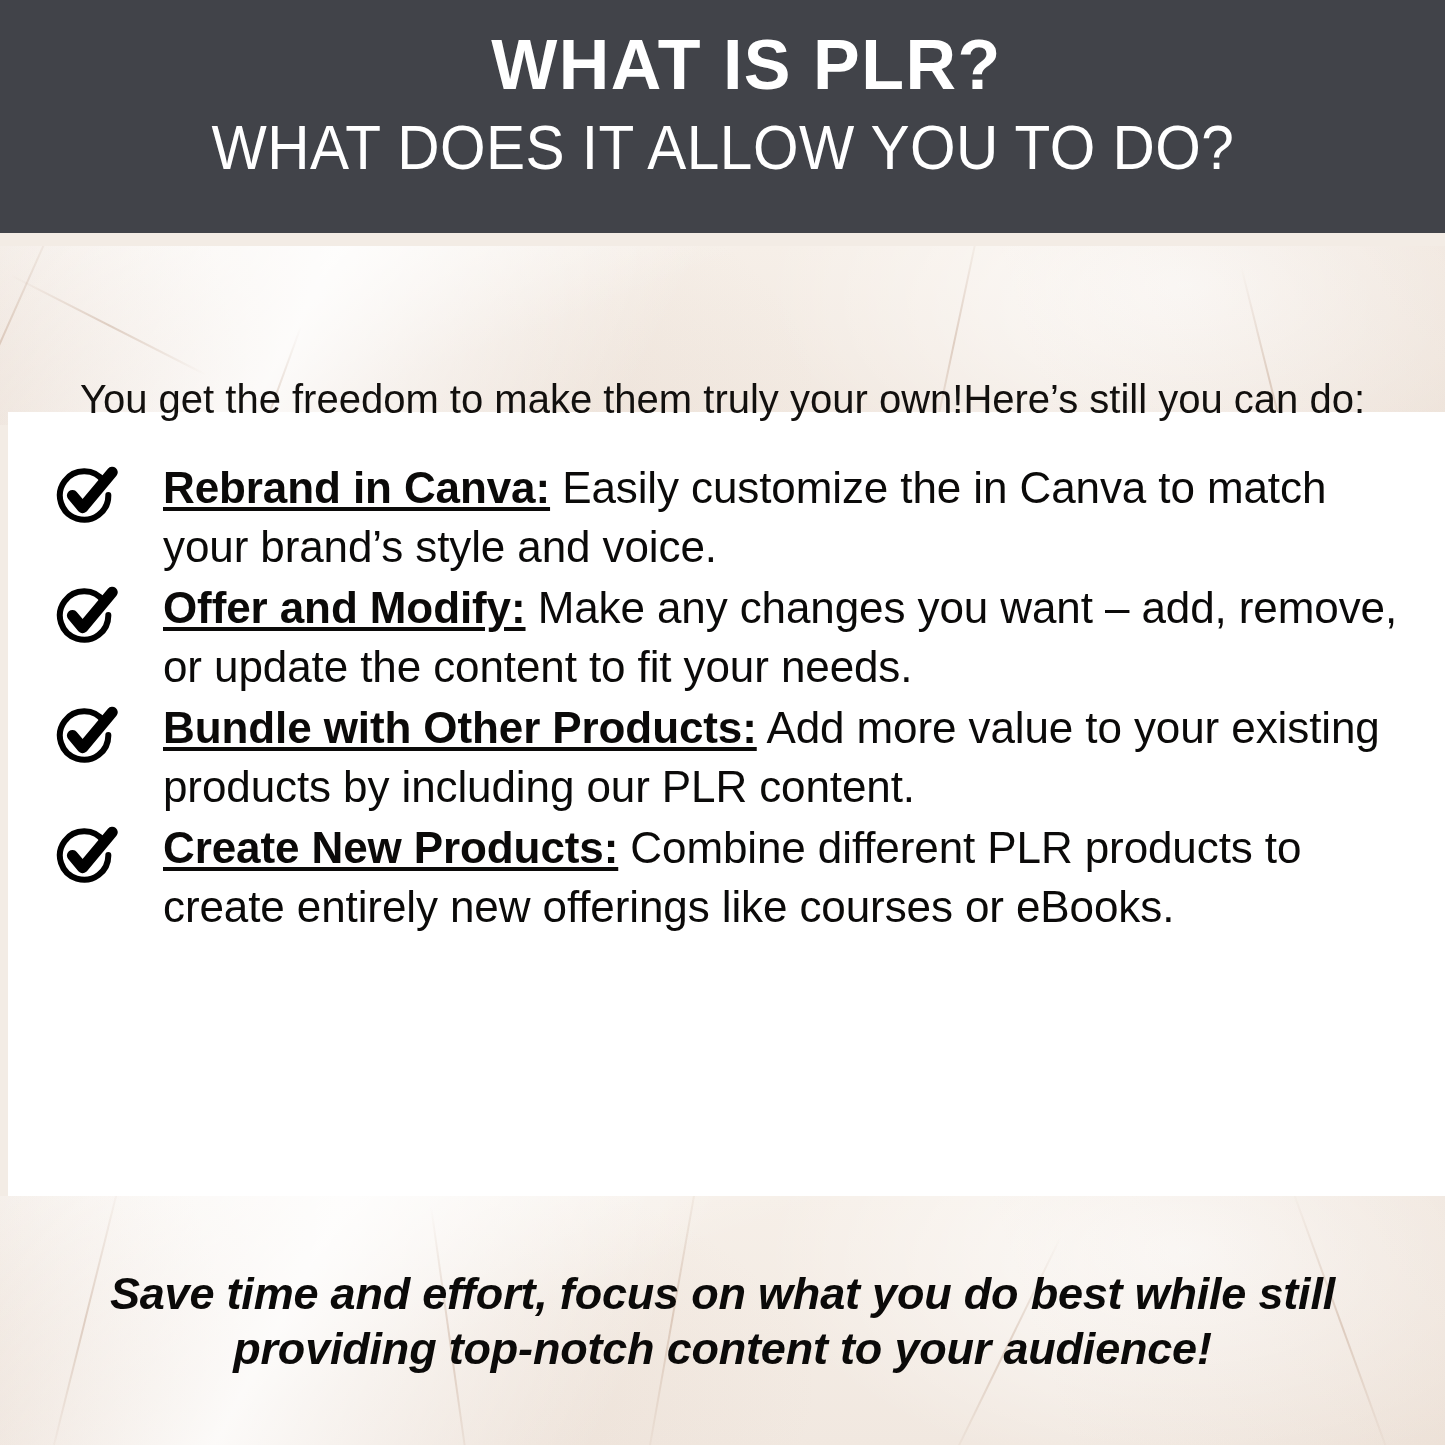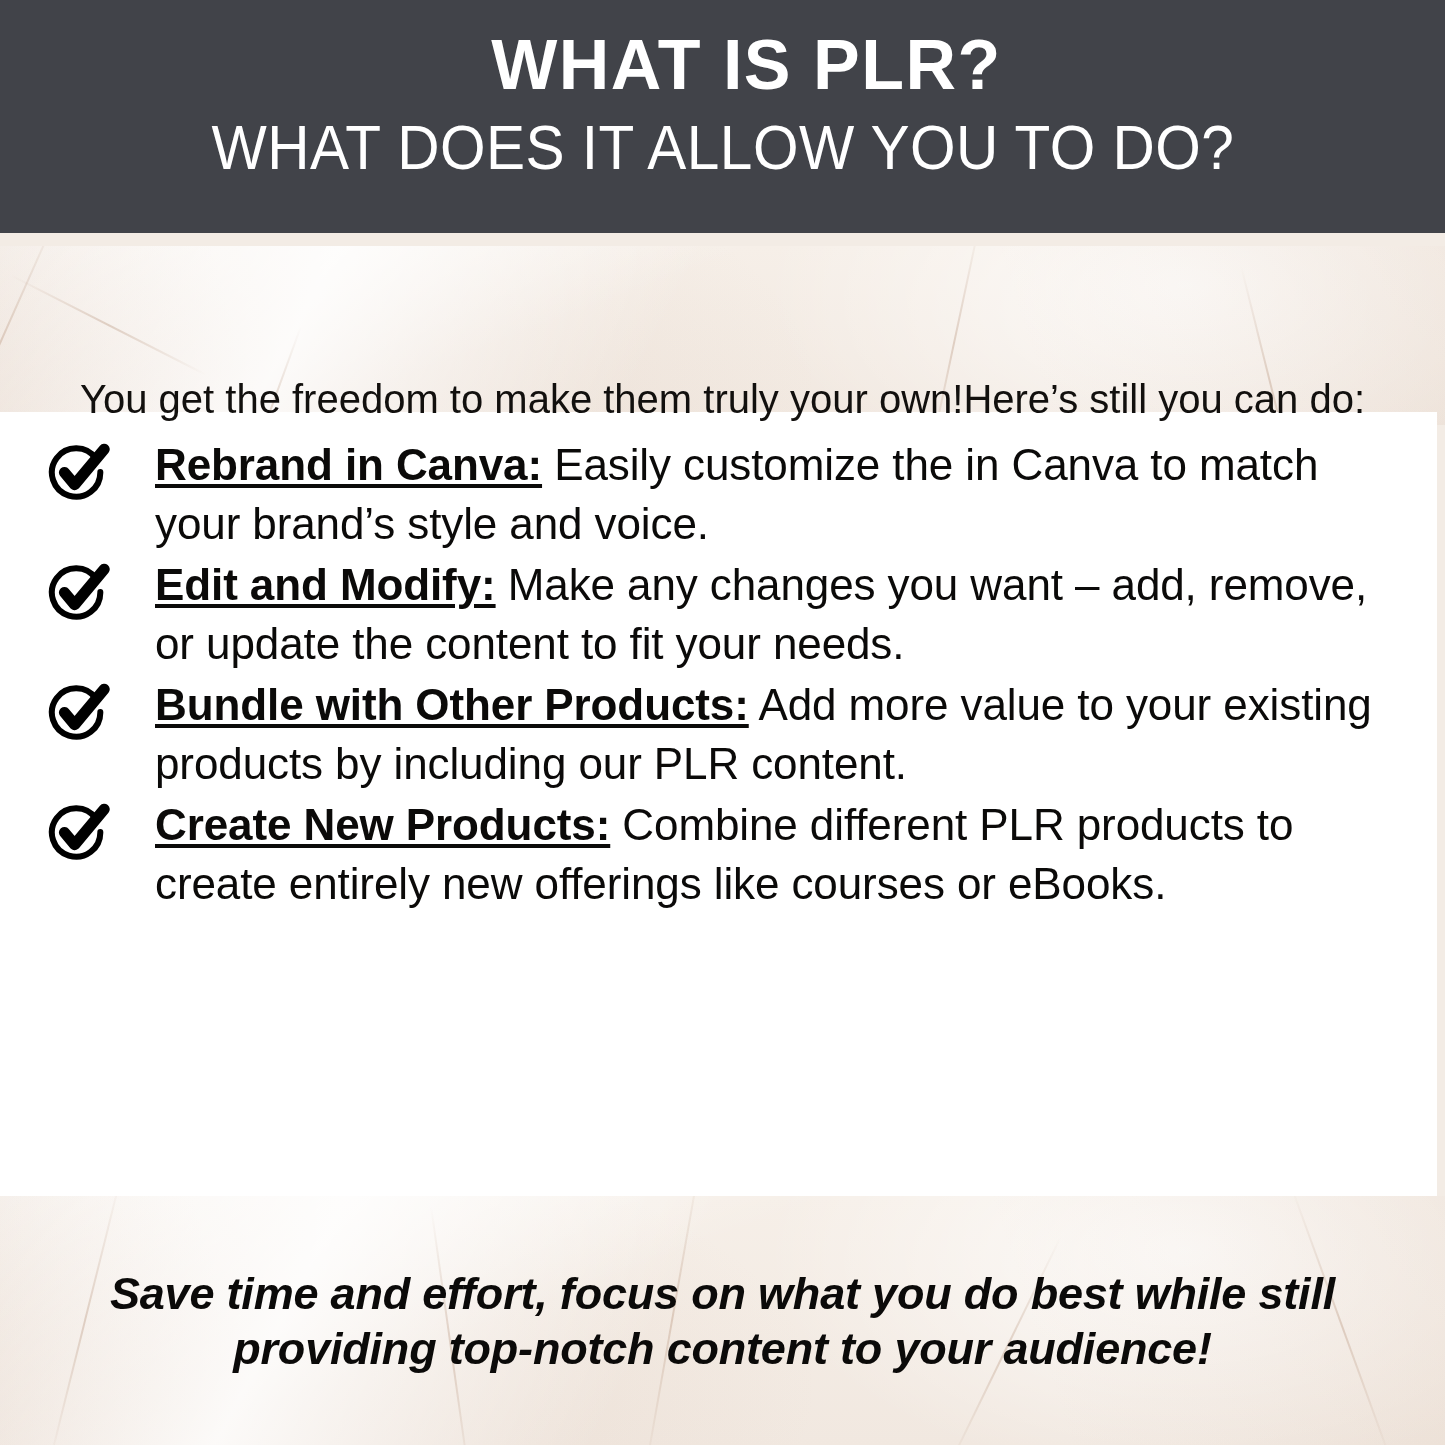--- a/index.html
+++ b/index.html
@@ -93,26 +93,26 @@
     line-height: 51px;
     white-space: nowrap;
     position: relative;
     z-index: 2;
   }
 
   
   #list-card {
     position: absolute;
     top: 412px;
-    left: 0;
+    left: 8px;
     width: 1437px;
     height: 784px;
     background: #ffffff;
     box-sizing: border-box;
-    padding: 23px 40px 0 48px;
+    padding: 46px 40px 0 48px;
   }
   #benefit-list {
     list-style: none;
     margin: 0;
     padding: 0;
   }
   .benefit-item {
     position: relative;
     padding-left: 107px;
     margin-bottom: 2px;
@@ -198,21 +198,21 @@
 
 
       <li class="benefit-item">
         <span class="check-icon">
           <svg viewBox="0 0 64 64" width="62" height="62" aria-hidden="true">
             <path d="M49.5 18.2 A25 25 0 1 0 54 32" fill="none" stroke="#000" stroke-width="6.2" stroke-linecap="round"></path>
             <path d="M17 32.5 L27.5 45 L58 8.5" fill="none" stroke="#000" stroke-width="11.5" stroke-linecap="round" stroke-linejoin="round"></path>
           </svg>
         </span>
         <div class="benefit-text">
-          <span class="benefit-label">Edit and Modify:</span><span> Make any changes you want – add, remove, or update the content to fit your needs.</span>
+          <span class="benefit-label">Offer and Modify:</span><span> Make any changes you want – add, remove, or update the content to fit your needs.</span>
         </div>
       </li>
 
 
       <li class="benefit-item">
         <span class="check-icon">
           <svg viewBox="0 0 64 64" width="62" height="62" aria-hidden="true">
             <path d="M49.5 18.2 A25 25 0 1 0 54 32" fill="none" stroke="#000" stroke-width="6.2" stroke-linecap="round"></path>
             <path d="M17 32.5 L27.5 45 L58 8.5" fill="none" stroke="#000" stroke-width="11.5" stroke-linecap="round" stroke-linejoin="round"></path>
           </svg>

